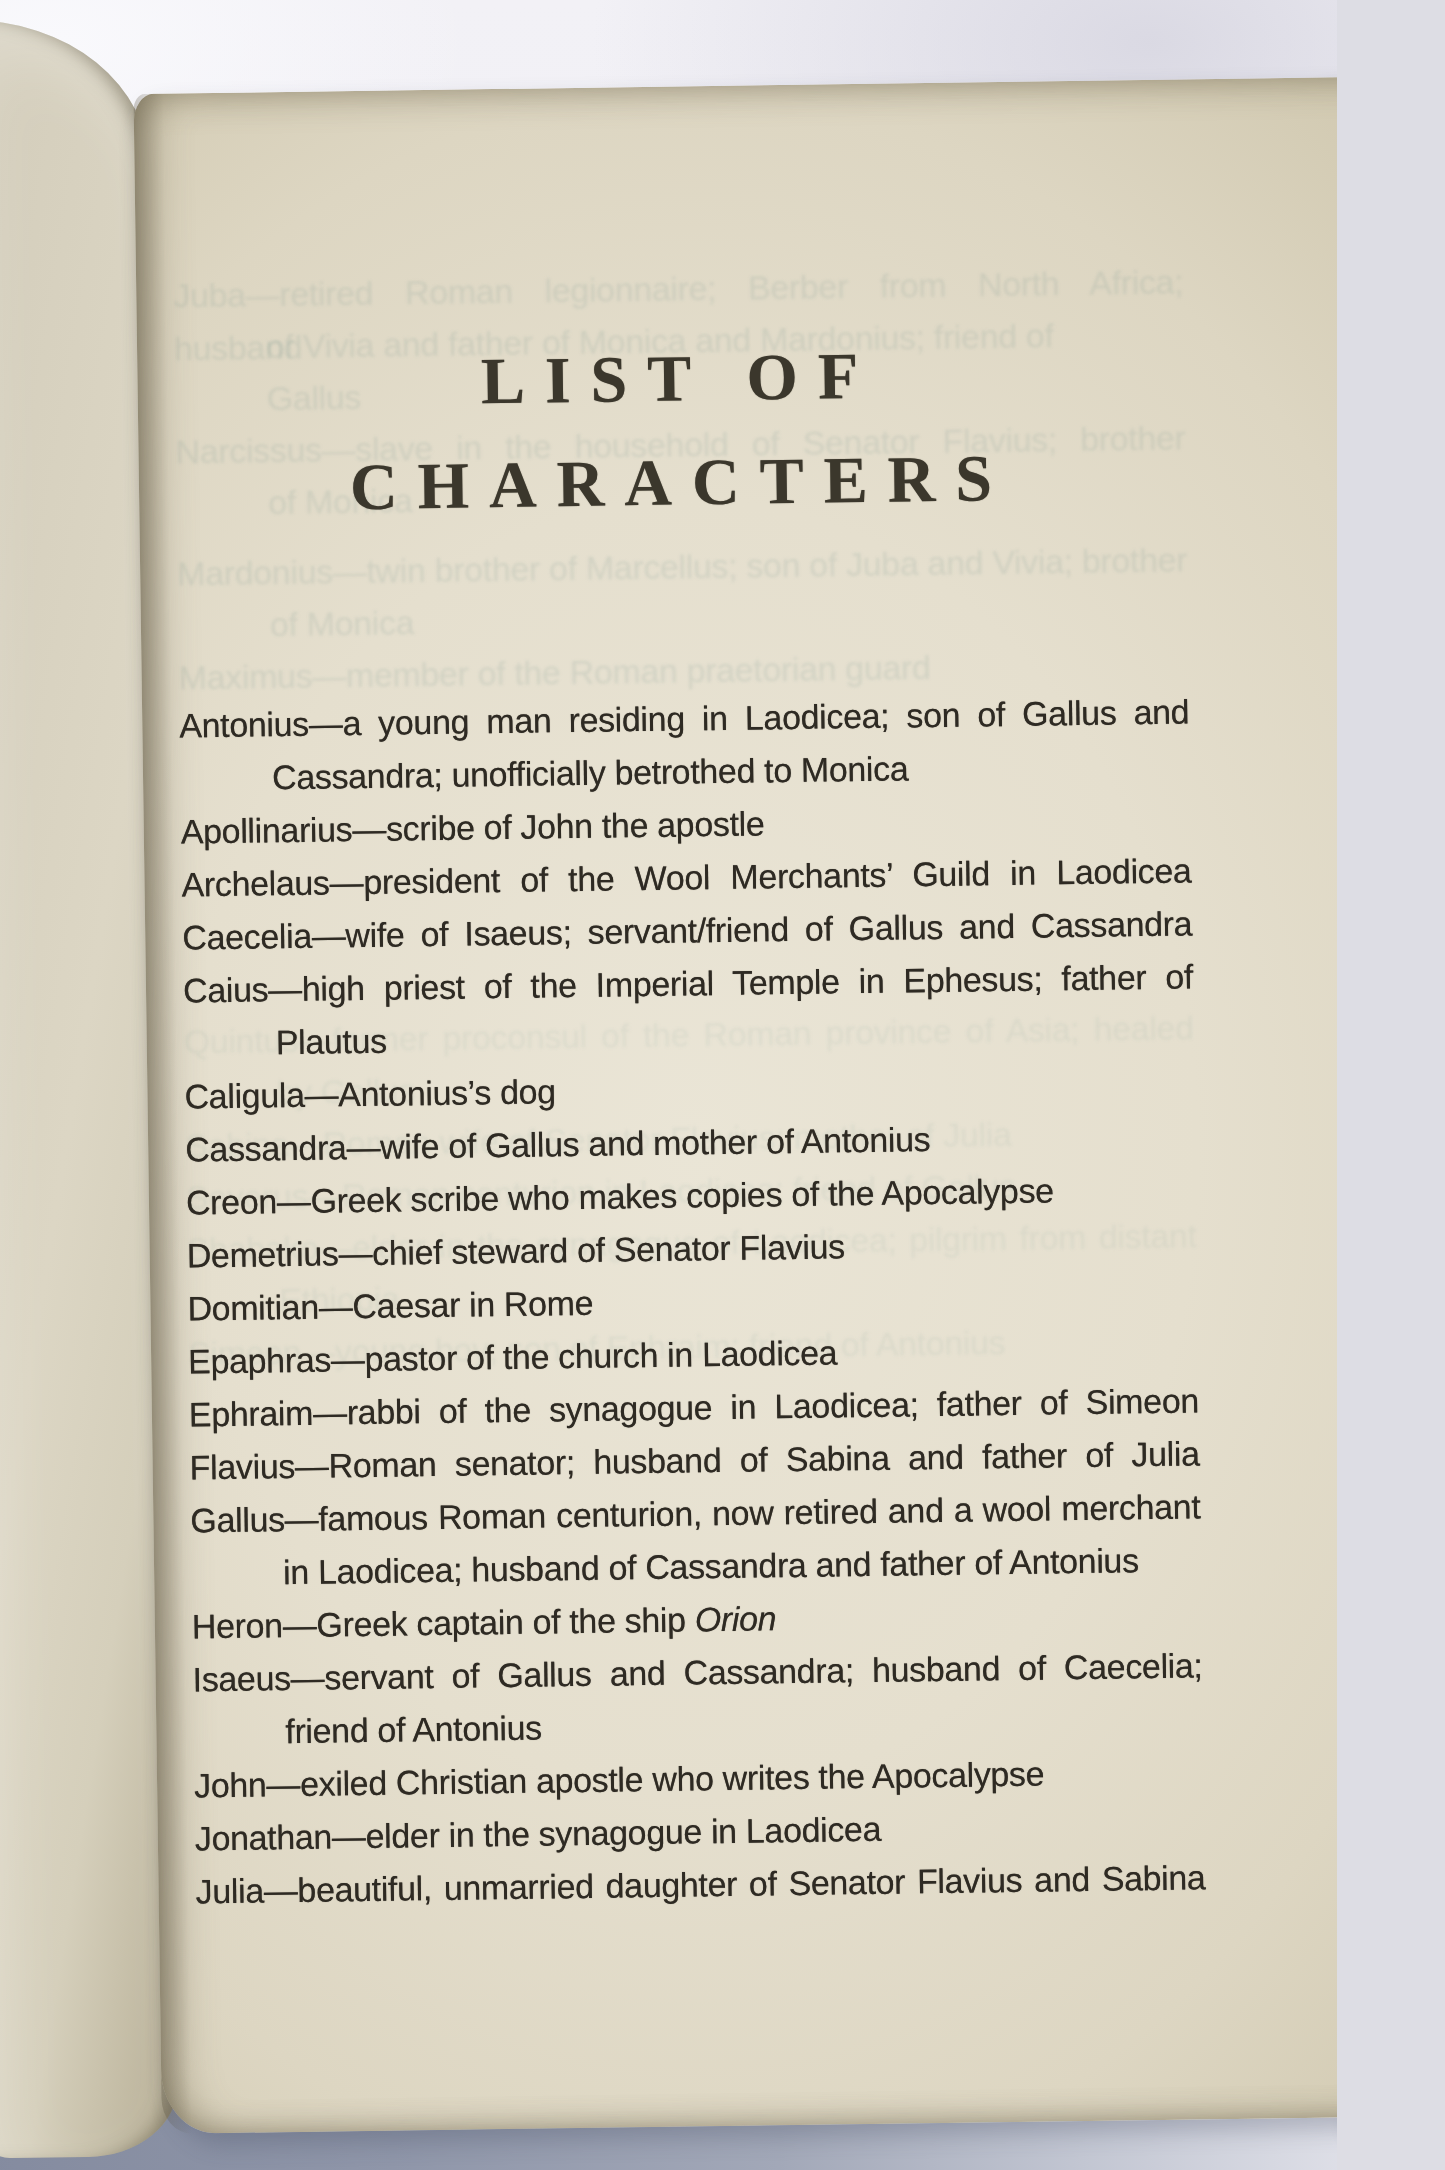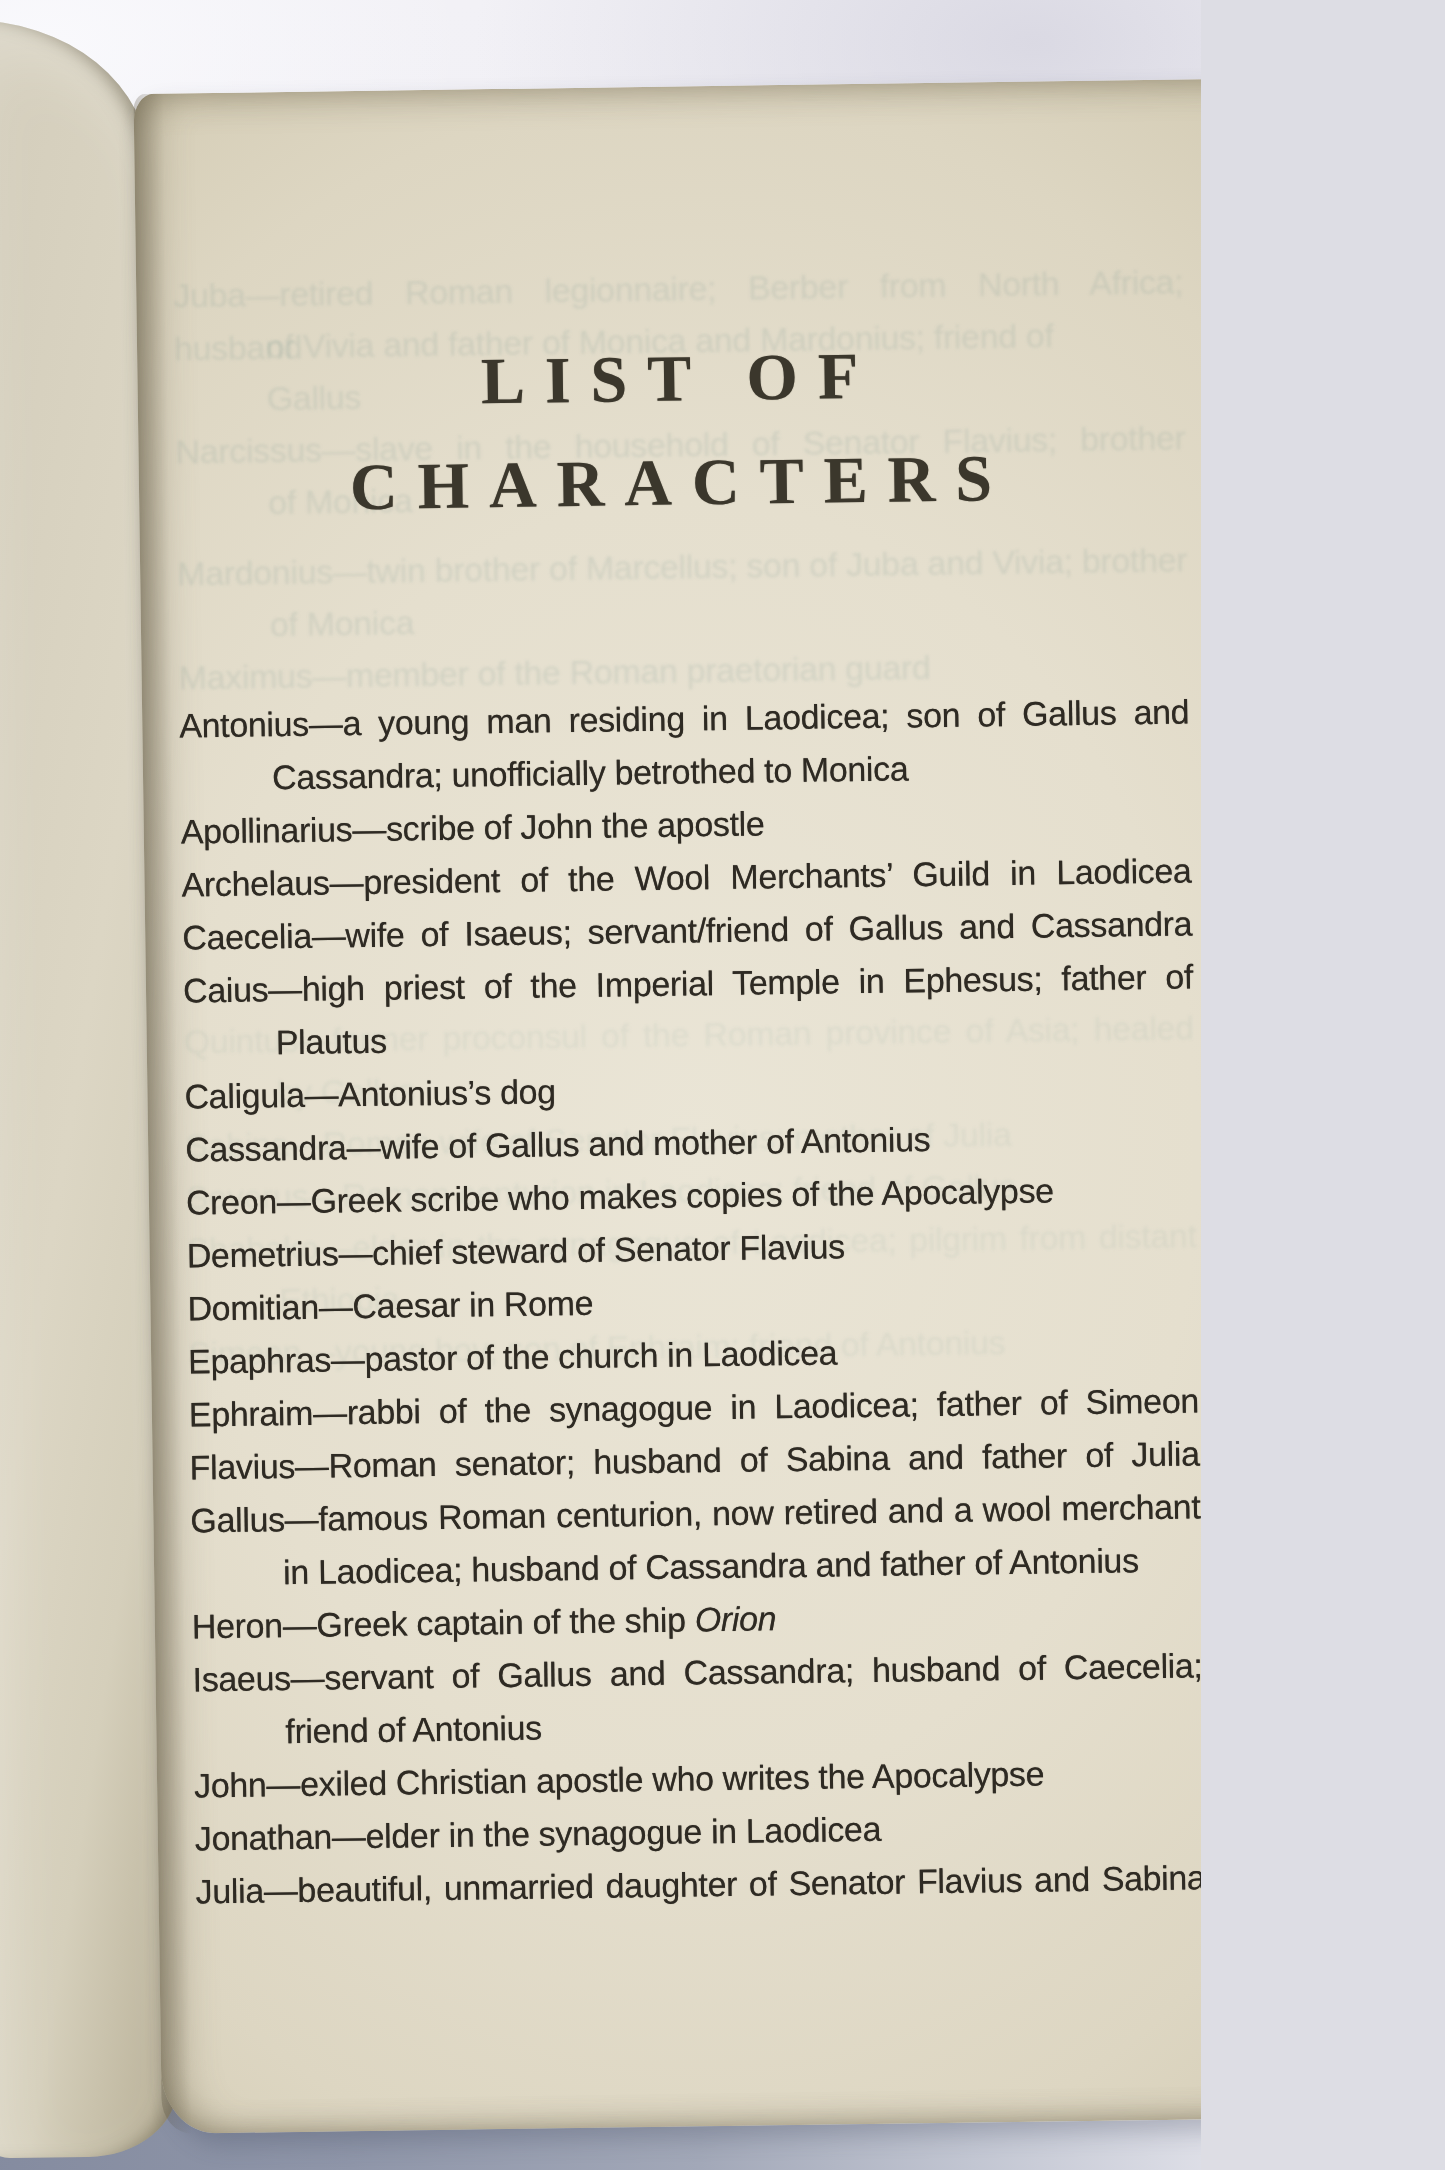--- a/index.html
+++ b/index.html
@@ -1,17 +1,17 @@
 <!DOCTYPE html>
 <html><head>
 <meta charset="utf-8">
 <style>
   html,body{margin:0;padding:0;background:#dddde4;}
   .scene{
-    position:relative;width:1201px;height:2170px;overflow:hidden;
+    position:relative;width:1337px;height:2170px;overflow:hidden;
     background:
       radial-gradient(900px 520px at 86% 2%, rgba(214,213,224,.85), rgba(214,213,224,0) 62%),
       radial-gradient(700px 400px at 4% 2%, rgba(250,250,253,.9), rgba(250,250,253,0) 60%),
       linear-gradient(180deg,#f2f1f6 0%,#eeedf3 55%,#e6e6ee 100%);
     font-family:"Liberation Sans",sans-serif;
   }
   
   .floor{
     position:absolute;left:-20px;right:-20px;top:2022px;height:170px;
     background:linear-gradient(90deg,#848b9f 0%,#8f96a9 30%,#a2a8b8 58%,#c2c6d2 80%,#dfe0e8 100%);

